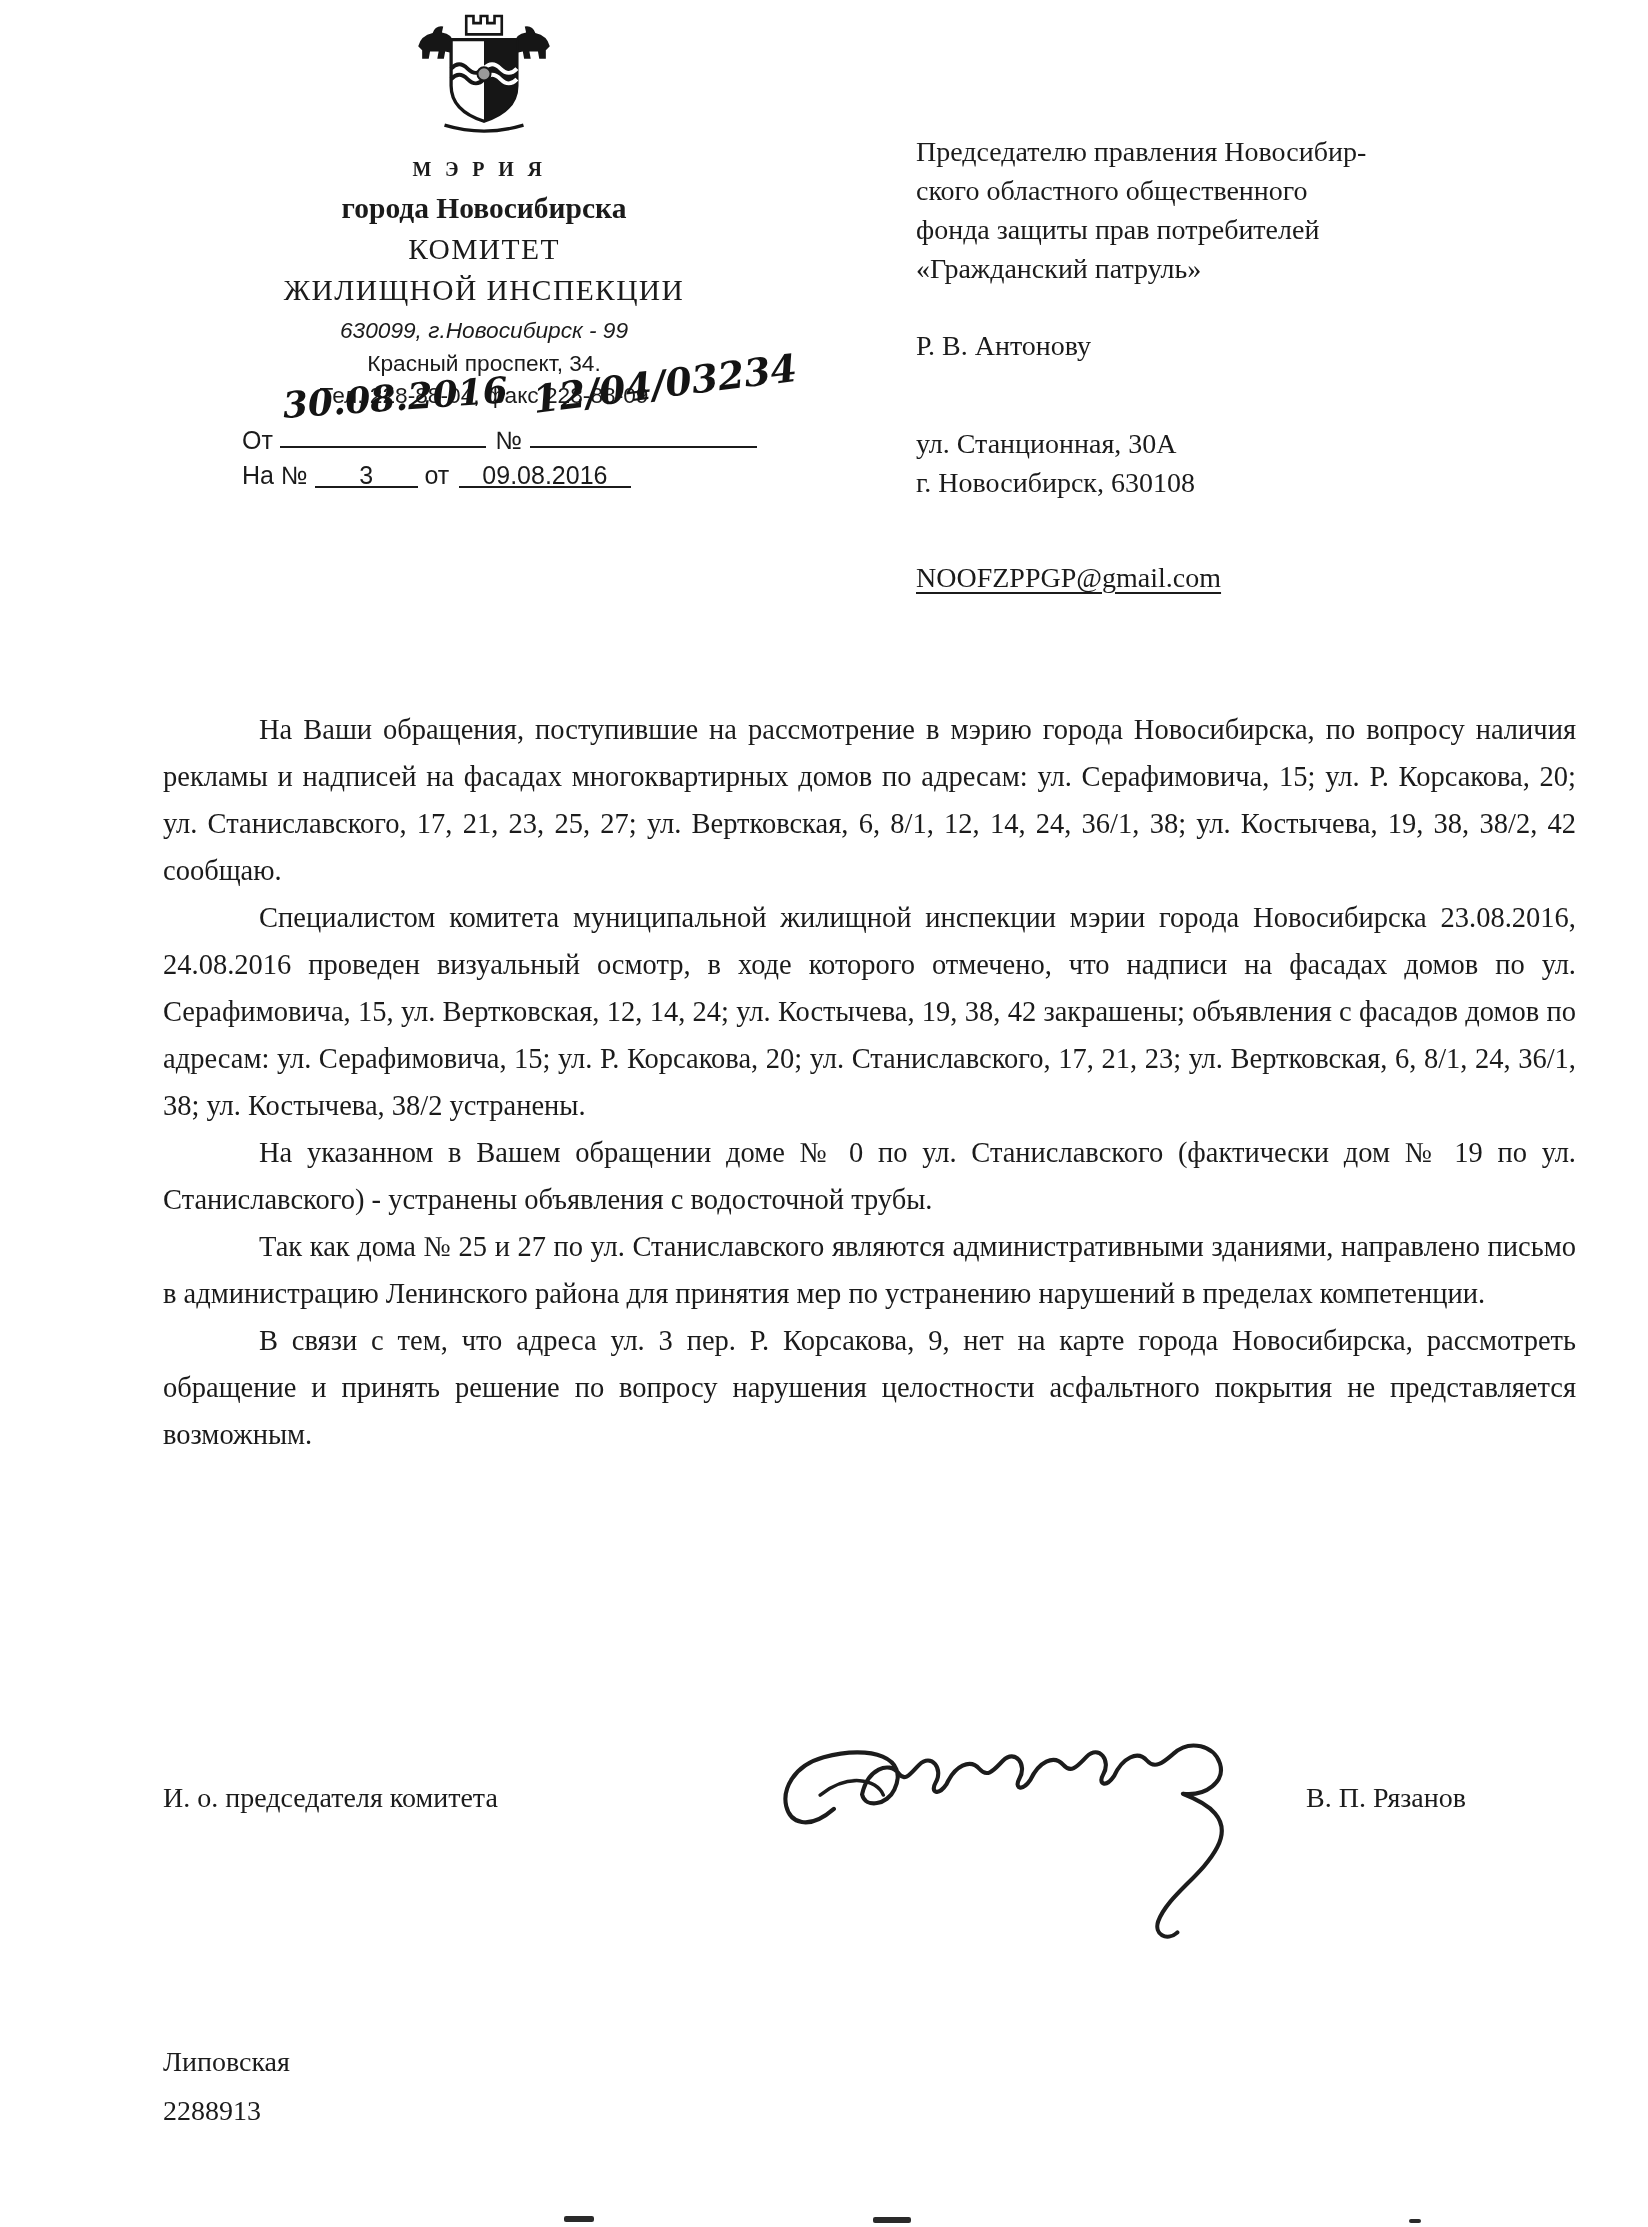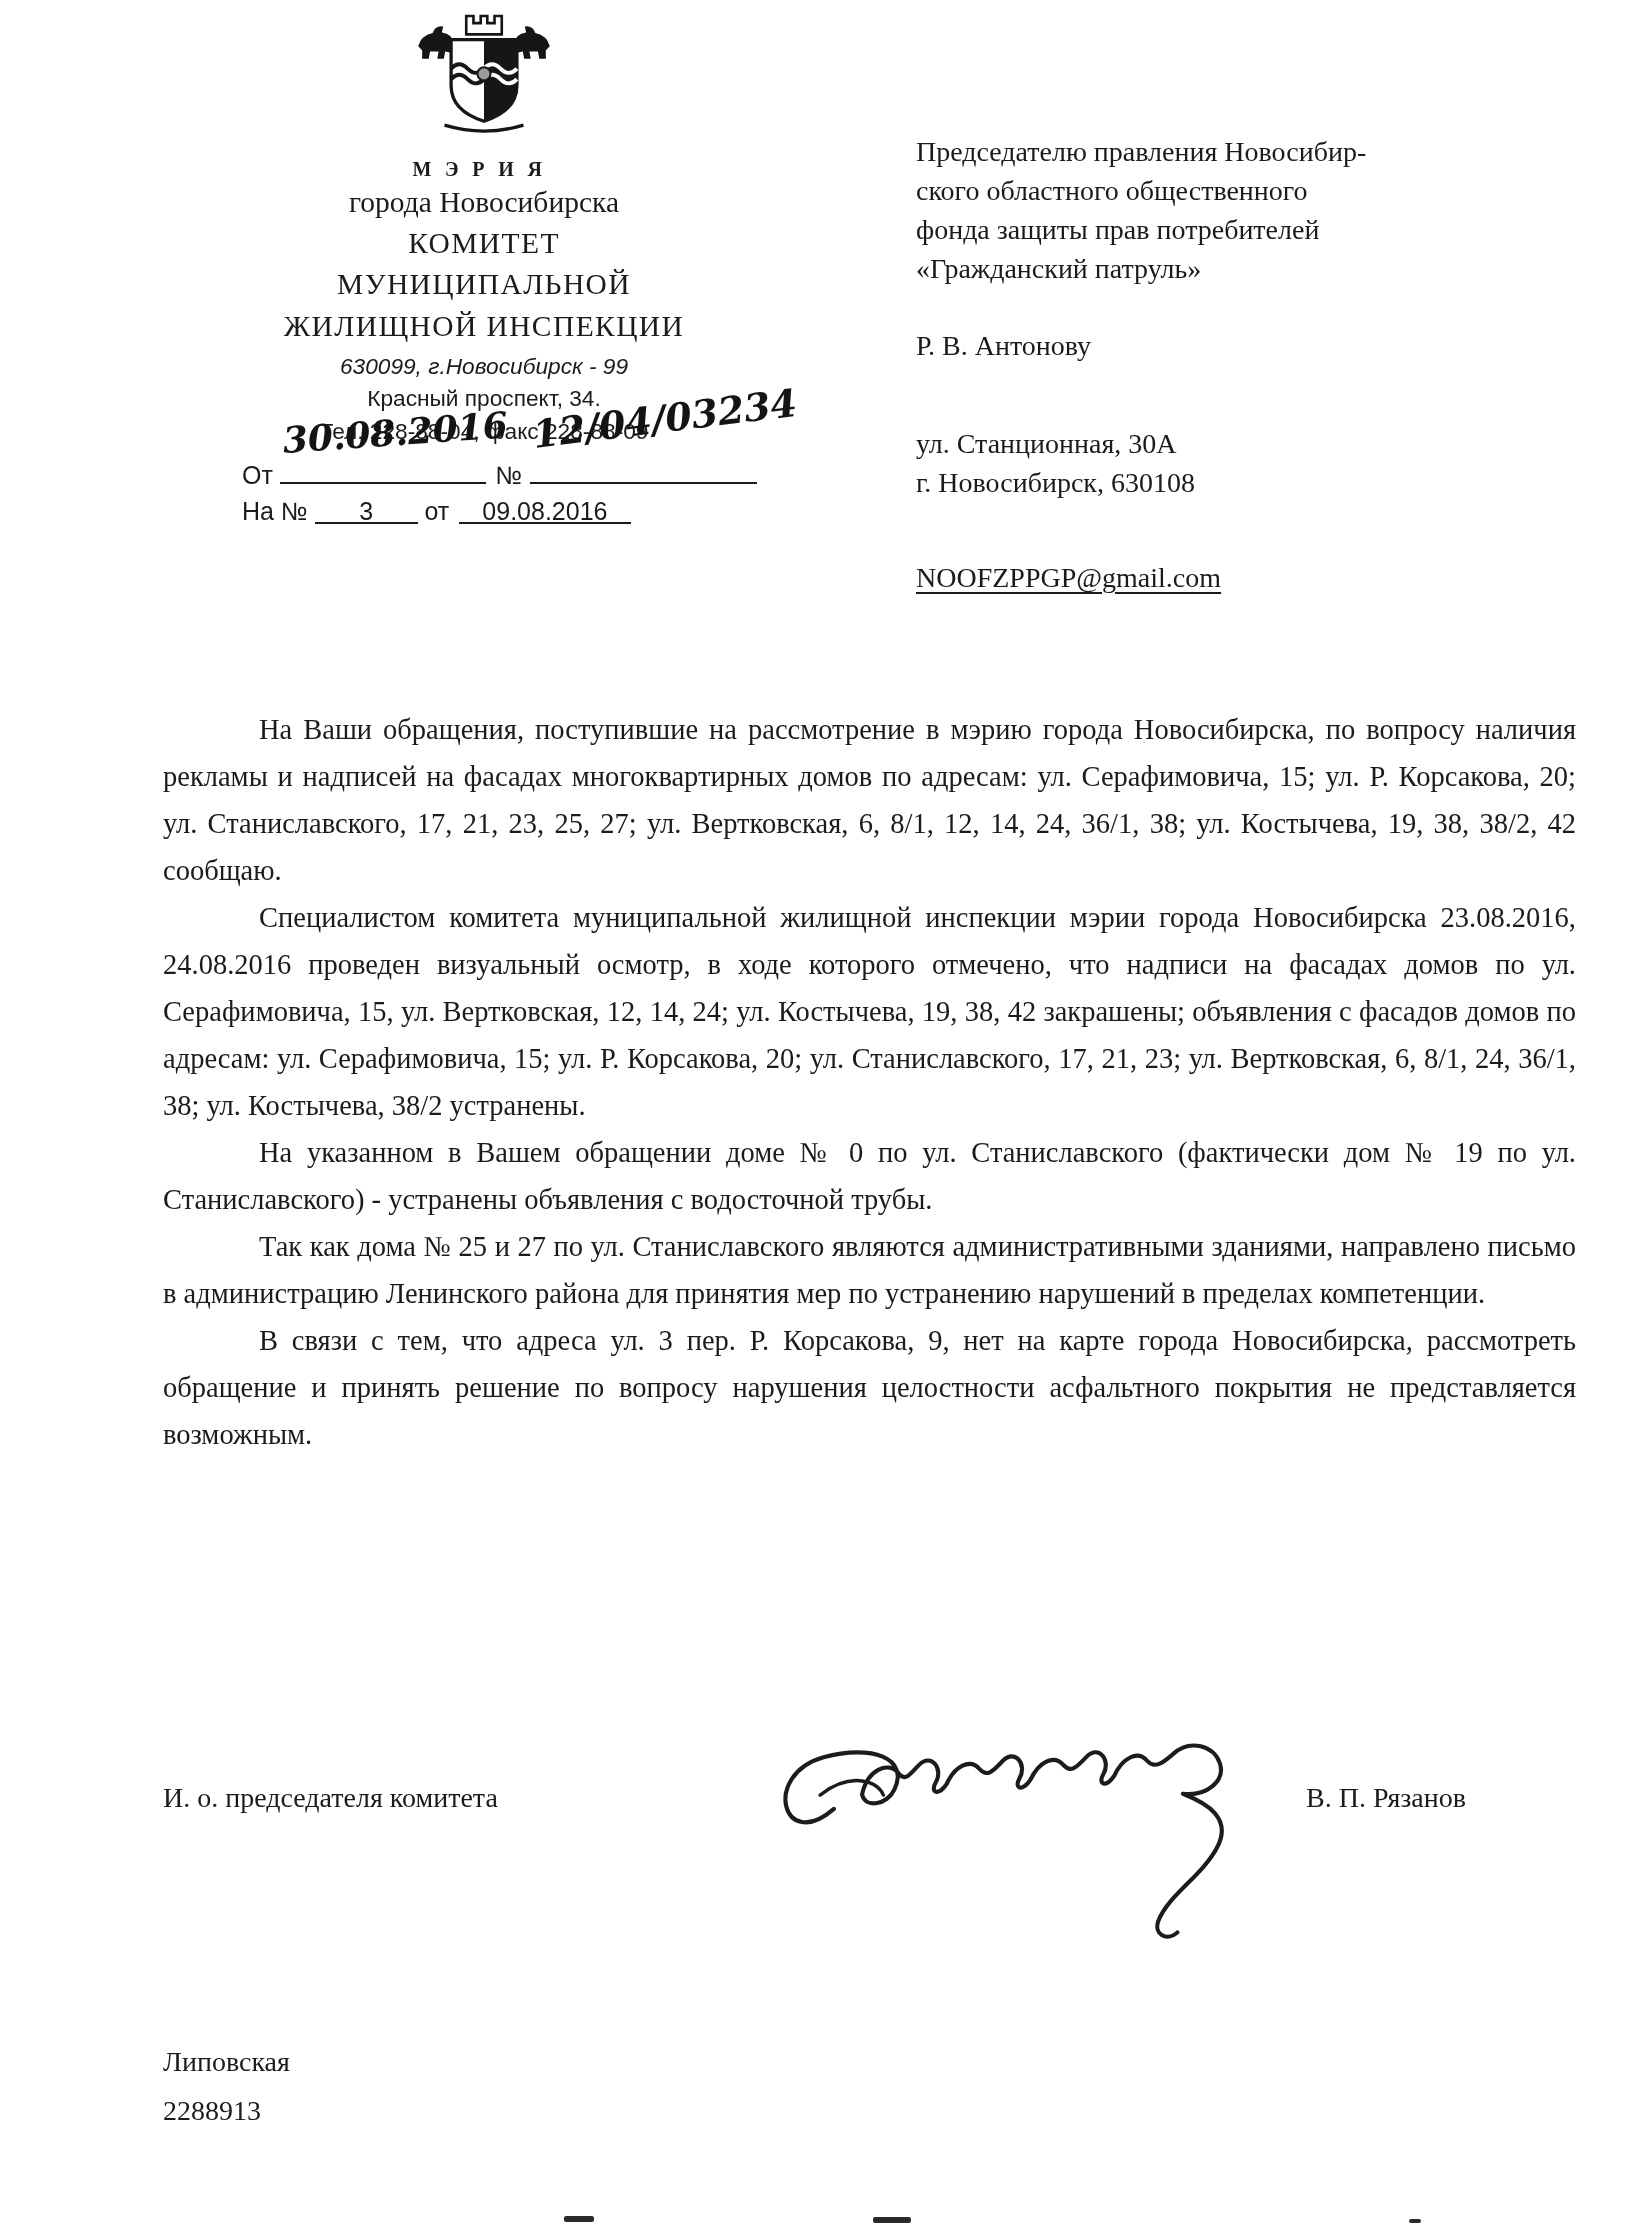--- a/index.html
+++ b/index.html
@@ -12,21 +12,21 @@
     overflow:hidden;
     margin:0 auto;
   }
   
   .header-left{
     position:absolute;left:165px;top:12.4px;width:638px;
     text-align:center;
   }
   .emblem{display:block;margin:0 auto;}
   .org1{font-weight:bold;font-size:20px;letter-spacing:13.7px;margin-top:20.6px;}
-  .org2{font-weight:normal;font-size:29.5px;margin-top:5px;}
+  .org2{font-weight:bold;font-size:29.5px;margin-top:11px;}
   .org3,.org4,.org5{font-size:29.5px;margin-top:8.2px;letter-spacing:1.4px;}
   .addr{font-family:"Liberation Sans", sans-serif;font-size:22.7px;margin-top:5.5px;}
   .addr.first{margin-top:10px;font-style:italic;}
   .ref-block{
     text-align:left;padding-left:77px;margin-top:9.6px;
     font-family:"Liberation Sans", sans-serif;font-size:25px;
   }
   .ref-row{white-space:nowrap;line-height:36px;}
   .blank{
     display:inline-block;border-bottom:2.1px solid #1b1b1b;
@@ -94,21 +94,20 @@
       <path d="M110,102 q12,-13 25,0 t25,0" stroke="#ffffff" stroke-width="6" fill="none"></path>
 
       <circle cx="110" cy="94" r="10" fill="#9a9a9a" stroke="#161616" stroke-width="3"></circle>
 
       <path d="M50,172 q60,18 120,0" stroke="#161616" stroke-width="5" fill="none"></path>
     </svg>
 
     <div class="org1">МЭРИЯ</div>
     <div class="org2">города Новосибирска</div>
     <div class="org3">КОМИТЕТ</div>
-    <div class="org4">МУНИЦИПАЛЬНОЙ</div>
     <div class="org5">ЖИЛИЩНОЙ ИНСПЕКЦИИ</div>
 
     <div class="addr first">630099, г.Новосибирск - 99</div>
     <div class="addr">Красный проспект, 34.</div>
     <div class="addr">Тел. 228-88-04, факс 228-88-09</div>
 
     <div class="ref-block">
       <div class="ref-row">
         <span>От</span><span class="blank blank-from"><span class="hw">30.08.2016</span></span><span>№</span><span class="blank blank-num"><span class="hw hw-num">12/04/03234</span></span>
       </div>

